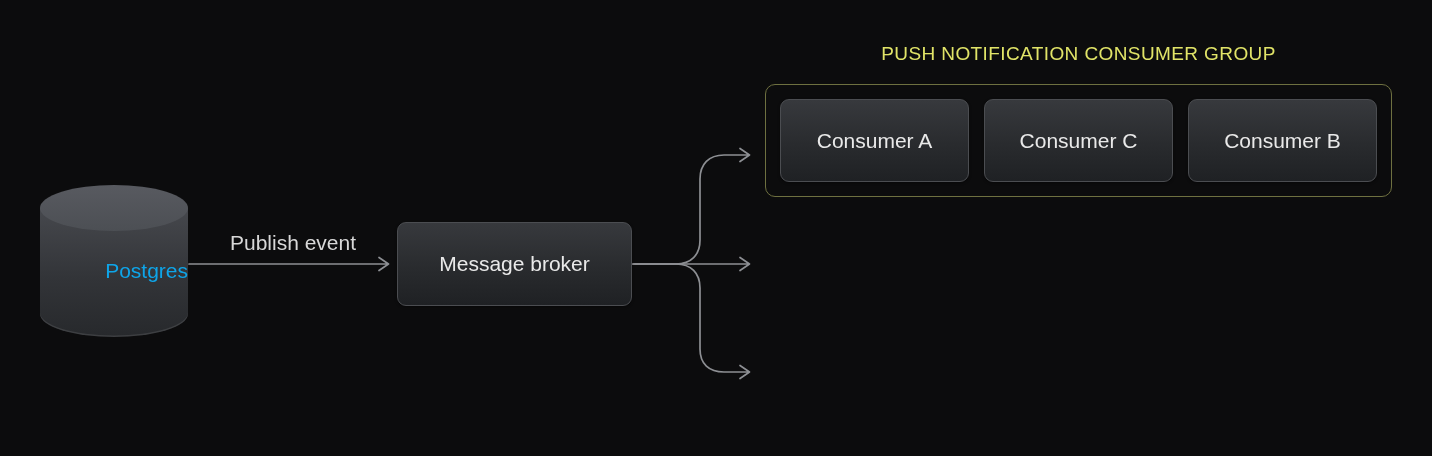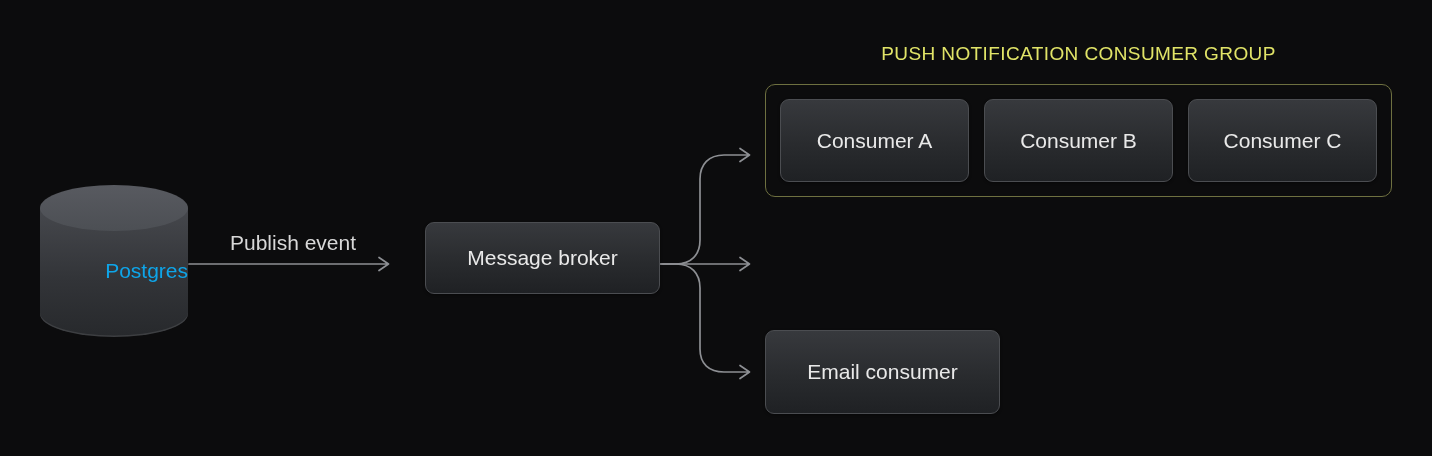--- a/index.html
+++ b/index.html
@@ -41,21 +41,21 @@
   .node {
     display: flex; align-items: center; justify-content: center;
     background: linear-gradient(180deg, #37393d 0%, #292b2e 55%, #1f2124 100%);
     border: 1px solid #4b4d51;
     border-radius: 9px;
     color: #e9e9e9;
     font-size: 21px;
     box-shadow: 0 1px 3px rgba(0,0,0,0.45);
   }
   .node.abs { position: absolute; }
-  .broker { left: 397px; top: 222px; width: 235px; height: 72px; margin-left: 28px; }
+  .broker { left: 397px; top: 222px; width: 235px; height: 84px; }
   .audit  { left: 765px; top: 222px; width: 235px; height: 84px; }
   .email  { left: 765px; top: 330px; width: 235px; height: 84px; }
 
   
   .group {
     position: absolute; left: 765px; top: 84px; width: 627px; height: 113px;
     border: 1px solid #6e7040;
     border-radius: 10px;
     display: flex; gap: 15px; padding: 14px;
   }
@@ -105,25 +105,22 @@
     <span>Message broker</span>
   </div>
 
   <div class="group-title">PUSH NOTIFICATION CONSUMER GROUP</div>
 
   <div class="group">
     <div class="node">
       <span>Consumer A</span>
     </div>
     <div class="node">
-      <span>Consumer B</span>
+      <span>Consumer C</span>
     </div>
     <div class="node">
-      <span>Consumer C</span>
+      <span>Consumer B</span>
     </div>
   </div>
 
 
-  <div class="node abs email">
-    <span>Email consumer</span>
-  </div>
 
 </div>
 
 </body></html>

